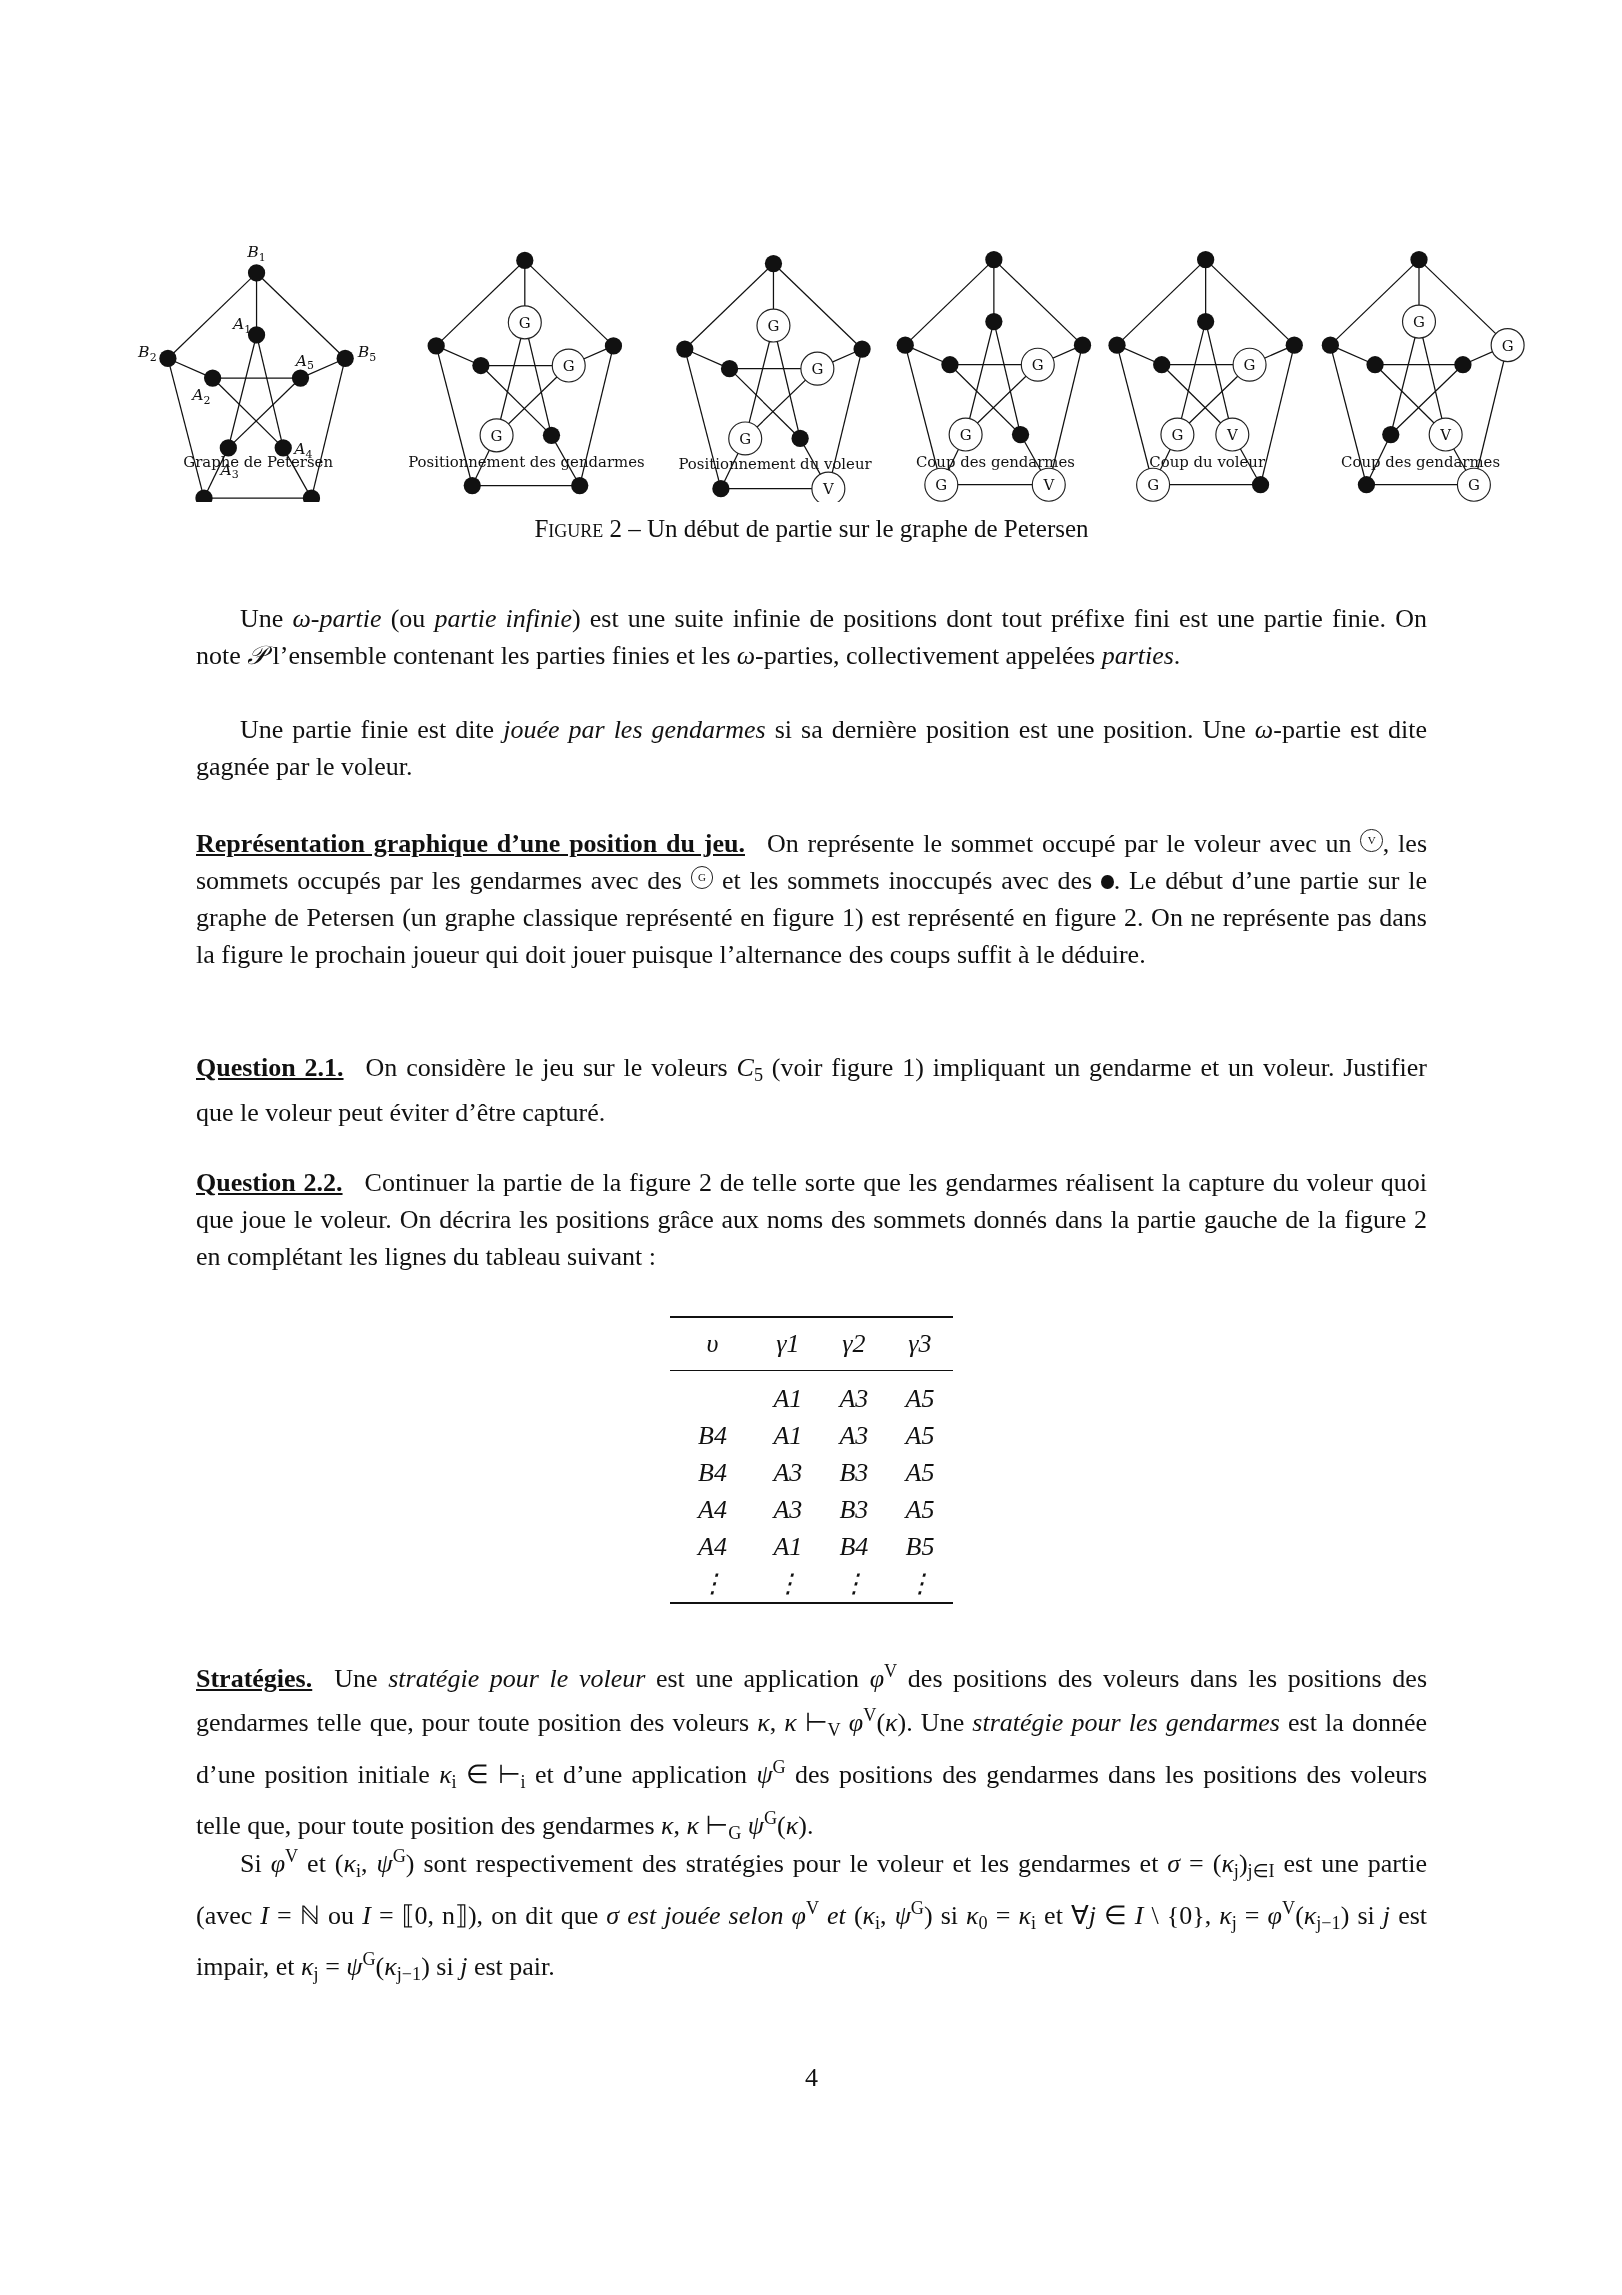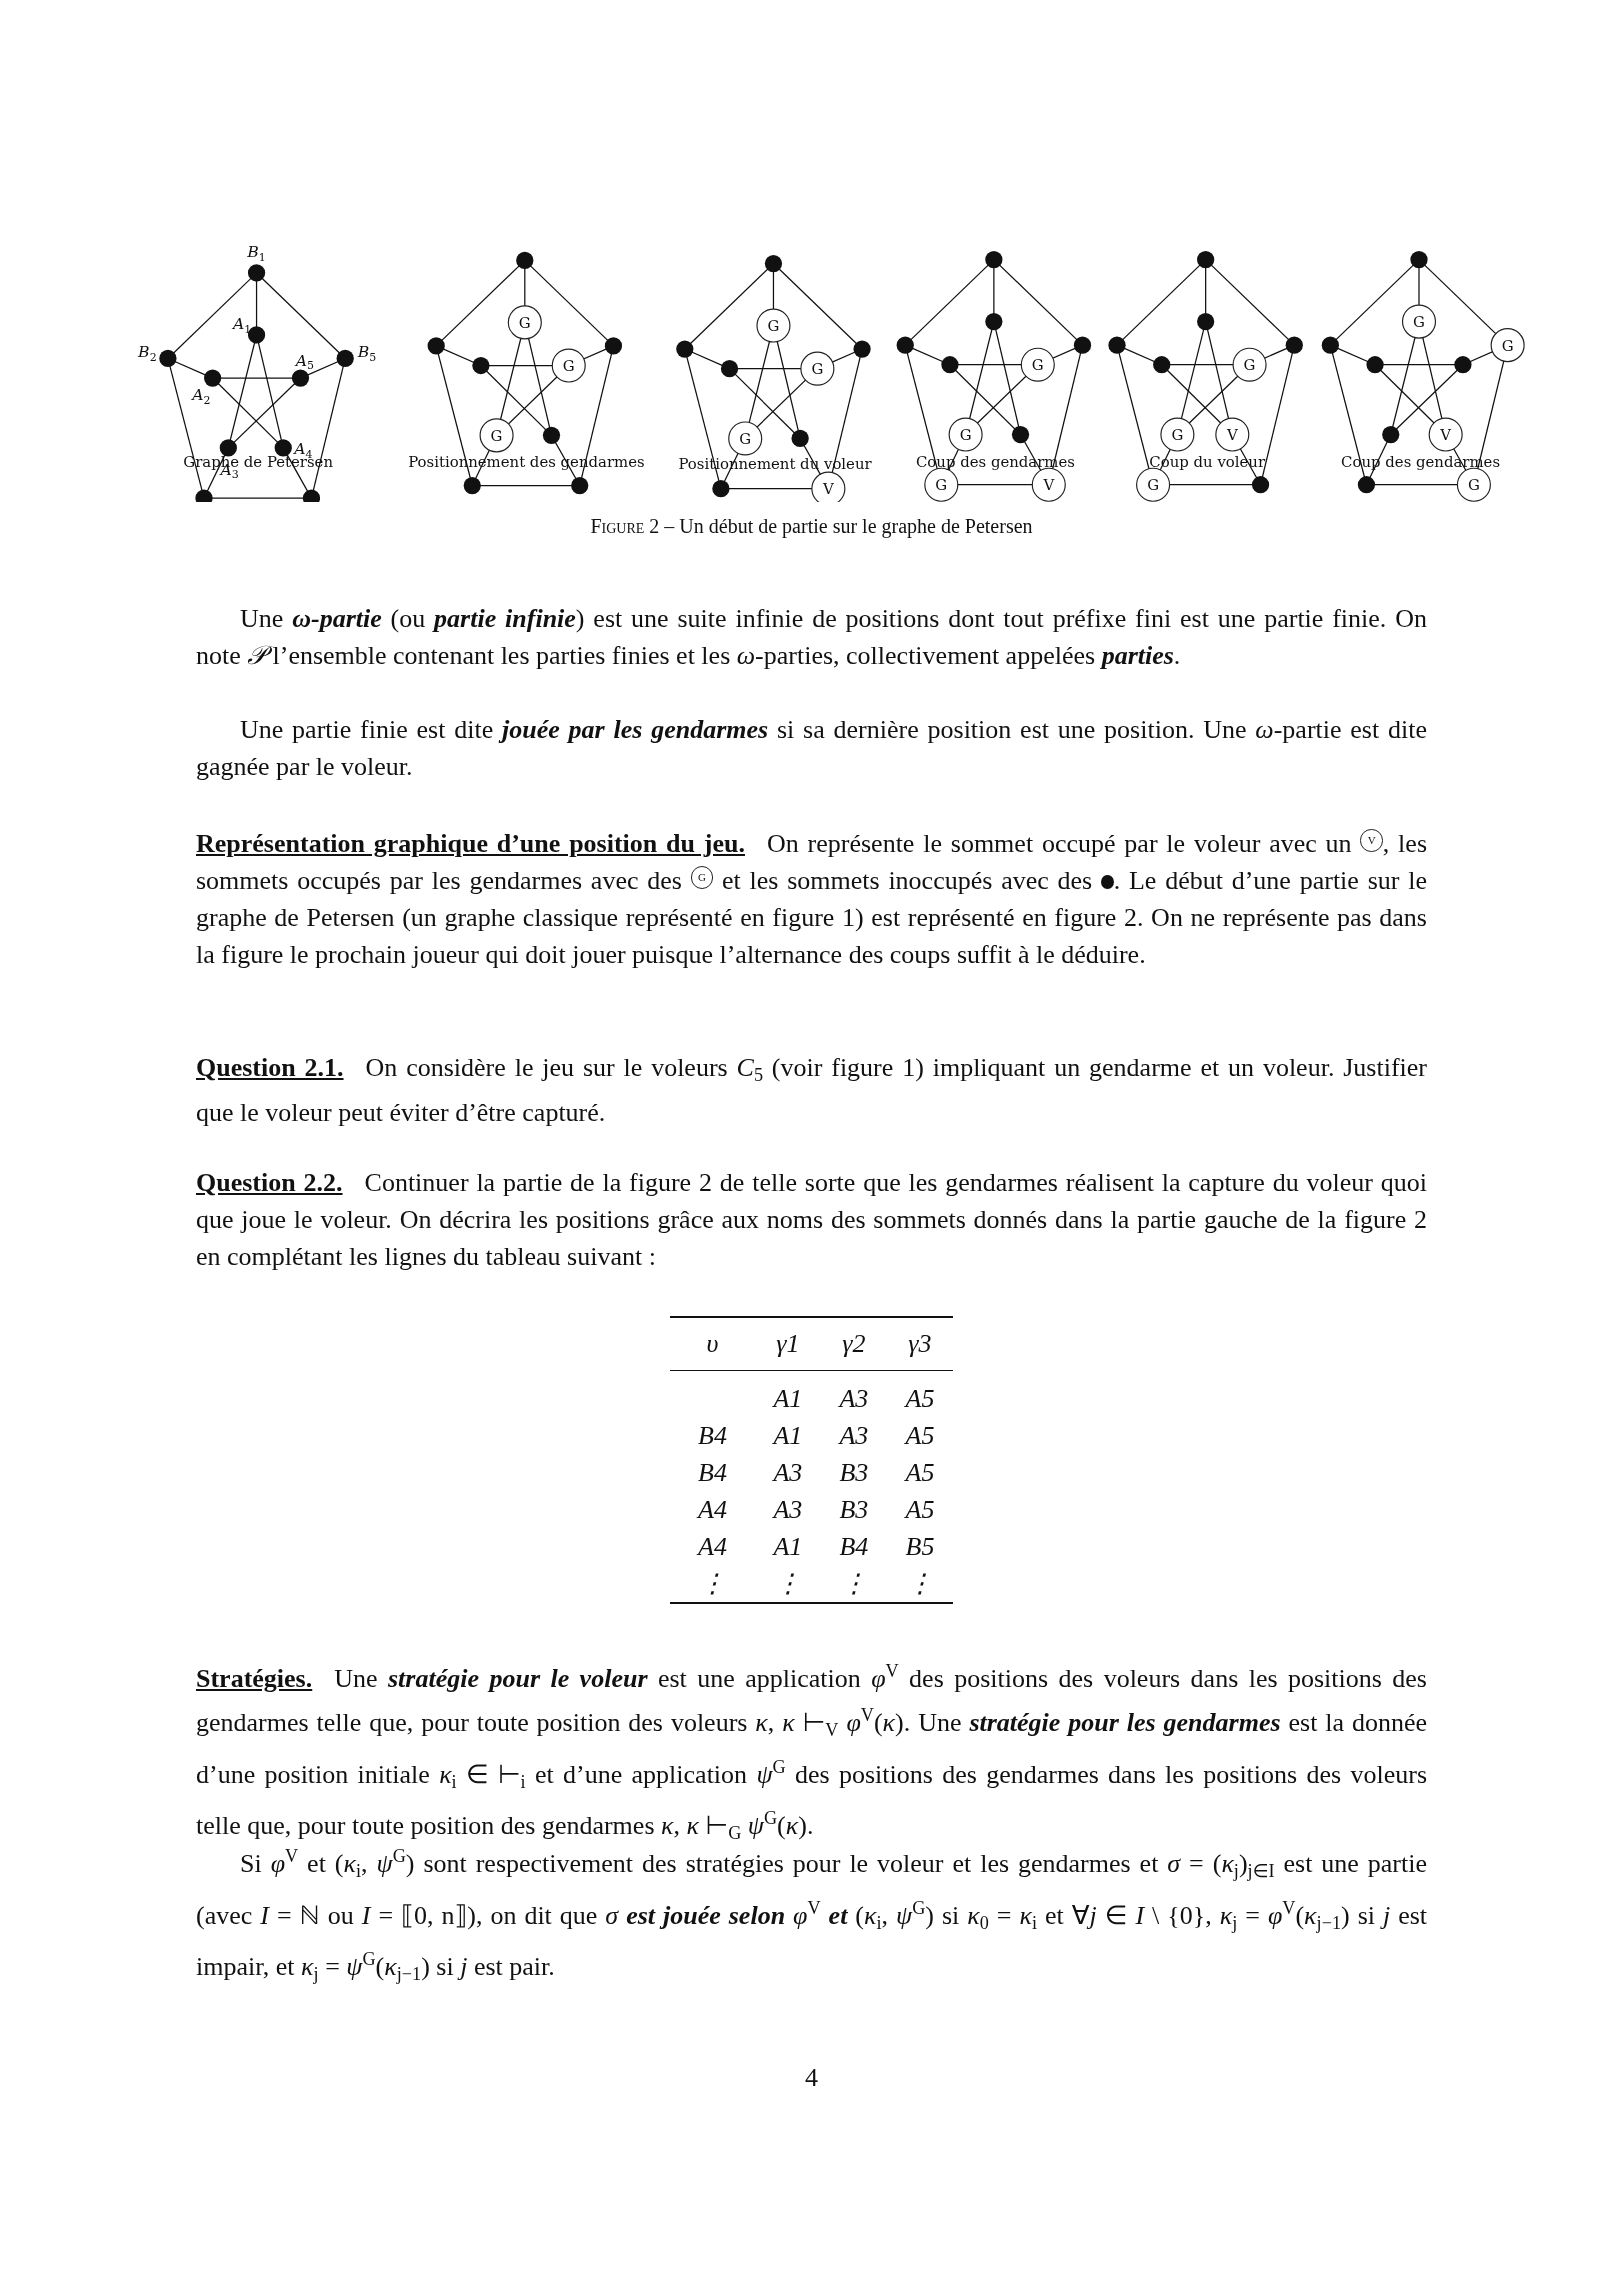--- a/index.html
+++ b/index.html
@@ -3,26 +3,26 @@
 <meta charset="utf-8">
 <style>
   html, body { margin: 0; padding: 0; background: #ffffff; }
   body { width: 1623px; height: 2295px; position: relative; overflow: hidden;
          font-family: "DejaVu Serif", "Liberation Serif", serif; color: #111; }
   #figure-svg { position: absolute; left: 0; top: 0; }
   .graph-caption { font-family: "DejaVu Serif", "Liberation Serif", serif; font-size: 19px; fill: #111; }
   .vlabel { font-family: "DejaVu Serif", "Liberation Serif", serif; font-style: italic; font-size: 20px; fill: #111; }
   .node-text { font-family: "DejaVu Serif", "Liberation Serif", serif; font-size: 19px; fill: #111; }
   .fig-caption { position: absolute; left: 0; width: 1623px; top: 515px; text-align: center;
-                 font-size: 20px; font-family: "Liberation Serif", serif; }
+                 font-size: 25px; font-family: "Liberation Serif", serif; }
   .fig-caption .sc { font-variant: small-caps; }
   .para { position: absolute; left: 196px; width: 1231px; font-family: "Liberation Serif", serif;
           font-size: 26px; line-height: 37px; text-align: justify; margin: 0; }
   .indent { text-indent: 44px; }
-  .bi { font-weight: bold; font-style: italic; }
+  .bi { font-weight: normal; font-style: italic; }
   .b { font-weight: bold; text-decoration: underline; }
   .m { font-style: italic; }
   .sub { font-size: 0.7em; vertical-align: -0.25em; font-style: normal; }
   .sup { font-size: 0.7em; vertical-align: 0.55em; font-style: normal; }
   .circ { display: inline-block; width: 20.4px; height: 20.4px; border: 1.2px solid #222; border-radius: 50%;
           font-size: 11px; line-height: 20.4px; text-align: center; vertical-align: 7.9px; }
   .dot { display: inline-block; width: 12.6px; height: 14px; background: #111; border-radius: 50%; vertical-align: 0px; }
   .head-gap { display: inline-block; width: 22px; }
   #table-wrap { position: absolute; left: 670px; top: 1316px; width: 283px; }
   table { border-collapse: collapse; width: 100%; font-family: "Liberation Serif", serif; font-size: 26px; }

